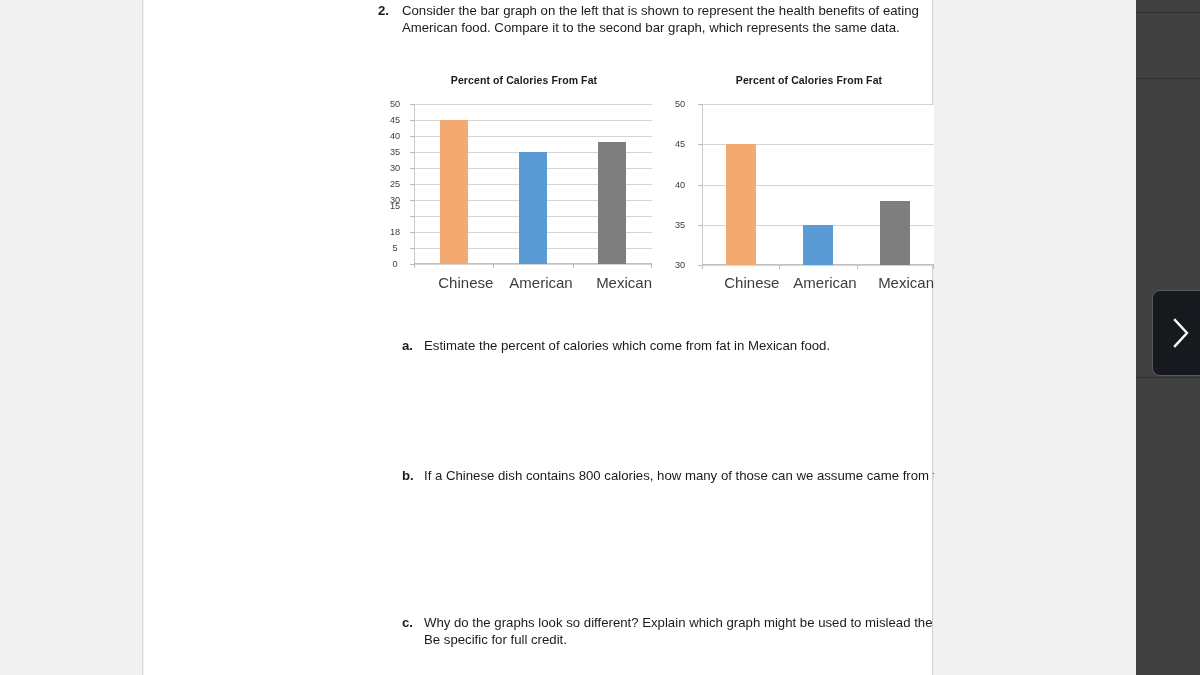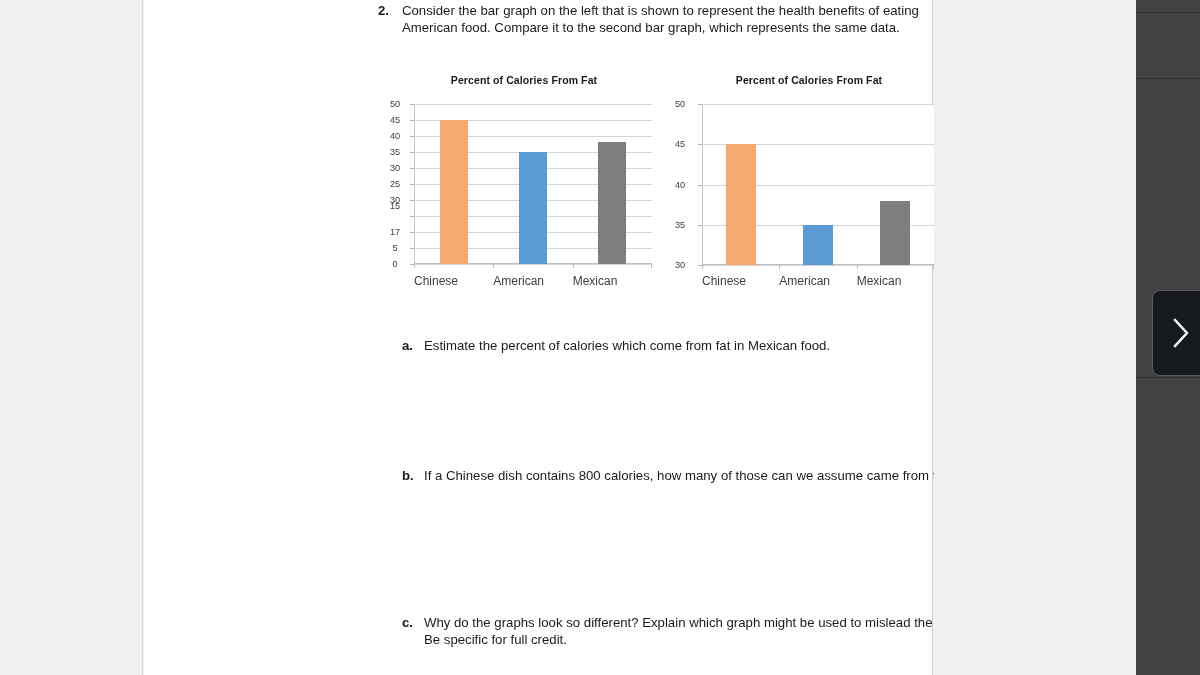--- a/index.html
+++ b/index.html
@@ -182,22 +182,22 @@
   }
   .xtick {
     position: absolute;
     bottom: -4px;
     width: 1px;
     height: 4px;
     background: #bdbdbd;
   }
   .xlabel {
     position: absolute;
-    text-align: left;
-    font-size: 12px;
+    text-align: right;
+    font-size: 15px;
     color: #3d3d3d;
   }
 </style>
 </head>
 <body>
 
 <div class="screen">
 
   <div class="left-gutter"></div>
 
@@ -244,21 +244,21 @@
           <div class="xtick" style="left: 237px;"></div>
         </div>
     <div class="ylabel" style="top: 30px; left: -2px; width: 26px;">50</div>
         <div class="ylabel" style="top: 46px; left: -2px; width: 26px;">45</div>
         <div class="ylabel" style="top: 62px; left: -2px; width: 26px;">40</div>
         <div class="ylabel" style="top: 78px; left: -2px; width: 26px;">35</div>
         <div class="ylabel" style="top: 94px; left: -2px; width: 26px;">30</div>
         <div class="ylabel" style="top: 110px; left: -2px; width: 26px;">25</div>
         <div class="ylabel" style="top: 126px; left: -2px; width: 26px;">30</div>
         <div class="ylabel" style="top: 132px; left: -2px; width: 26px;">15</div>
-        <div class="ylabel" style="top: 158px; left: -2px; width: 26px;">17</div>
+        <div class="ylabel" style="top: 158px; left: -2px; width: 26px;">18</div>
         <div class="ylabel" style="top: 174px; left: -2px; width: 26px;">5</div>
         <div class="ylabel" style="top: 190px; left: -2px; width: 26px;">0</div>
         <div class="xlabel" style="left: 30px; width: 79.3333px; top: 200px;">Chinese</div>
         <div class="xlabel" style="left: 109.333px; width: 79.3333px; top: 200px;">American</div>
         <div class="xlabel" style="left: 188.667px; width: 79.3333px; top: 200px;">Mexican</div>
       </div>
 
     <div class="chart" id="chart2" style="left: 520px; top: 74px; width: 290px; height: 215px;">
       <div class="chart-title">Percent of Calories From Fat</div>
       <div class="plot" id="plot2" style="left: 38px; top: 30px; width: 232px; height: 161px;">

